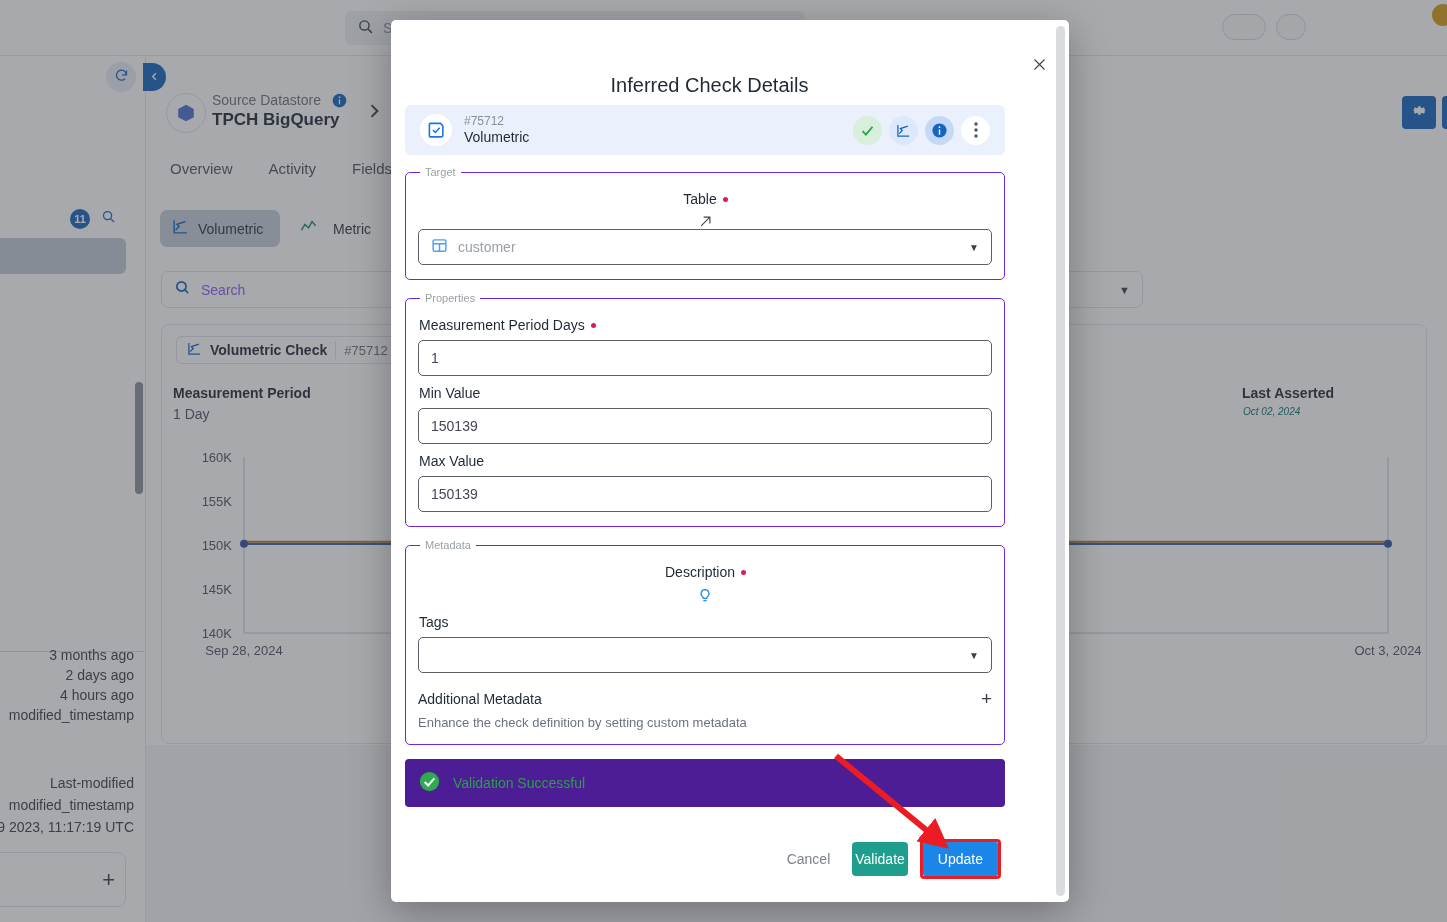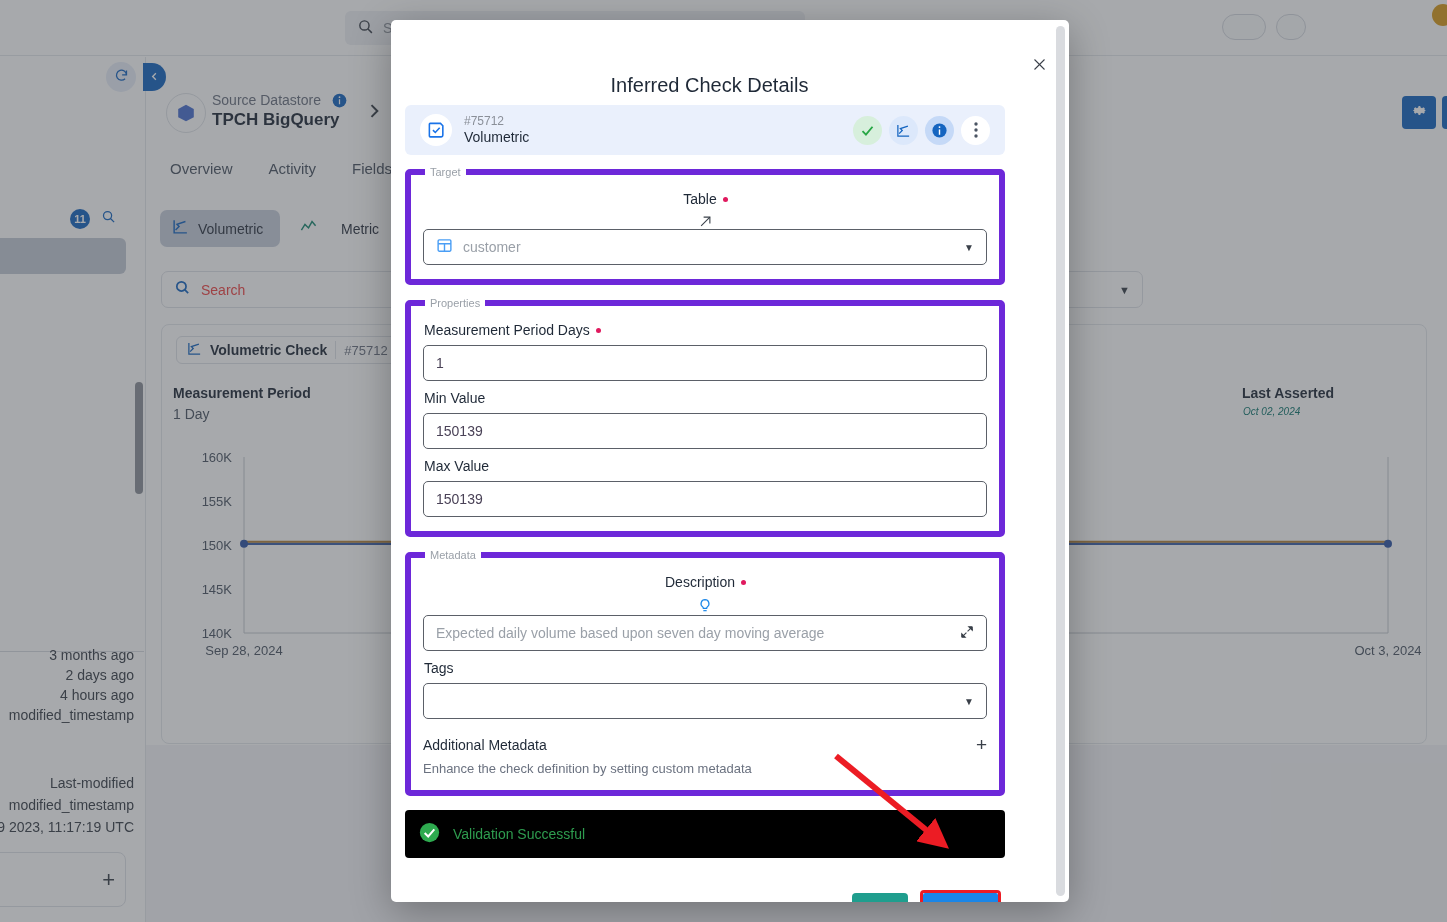--- a/index.html
+++ b/index.html
@@ -107,30 +107,30 @@
   .bg-typebar {
     position: absolute; left: 160px; top: 210px; width: 900px; height: 37px;
   }
   .bg-type-chip {
     position: absolute; left: 0; top: 0; width: 120px; height: 37px;
     background: #c7cedb; border-radius: 7px;
     display: flex; align-items: center; gap: 9px; padding-left: 12px;
   }
   .bg-type-chip2 {
     position: absolute; left: 140px; top: 0; height: 37px;
-    display: flex; align-items: center; gap: 24px;
+    display: flex; align-items: center; gap: 16px;
   }
   .bg-type-text { font-size: 14px; color: #2c3340; }
 
   .bg-searchrow {
     position: absolute; left: 161px; top: 271px; width: 982px; height: 37px;
     border: 1px solid #dfe2e7; border-radius: 7px; background: #fff;
     display: flex; align-items: center; gap: 10px; padding: 0 12px;
   }
-  .bg-searchrow .ph { color: #ef4444; font-size: 14px; }
+  .bg-searchrow .ph { color: #8b5cf6; font-size: 14px; }
   .bg-searchrow .chev { margin-left: auto; color: #3a4049; font-size: 11px; }
 
   .bg-checkcard {
     position: absolute; left: 161px; top: 324px; width: 1266px; height: 420px;
     background: #fff; border: 1px solid #e4e7ec; border-radius: 8px;
   }
   .bg-check-chip {
     position: absolute; left: 14px; top: 11px; height: 28px;
     border: 1px solid #dfe2e7; border-radius: 6px;
     display: flex; align-items: center; gap: 8px; padding: 0 10px;
@@ -195,21 +195,21 @@
   .act {
     width: 29px; height: 29px; border-radius: 50%;
     display: flex; align-items: center; justify-content: center; cursor: pointer;
   }
   .act-ok { background: #d7efdc; }
   .act-chart { background: #dce8fb; }
   .act-info { background: #c5d9f7; }
   .act-more { background: #ffffff; }
 
   fieldset.group {
-    border: 6px solid #6d28d9; border-radius: 5px;
+    border: 1px solid #6d28d9; border-radius: 5px;
     margin: 11px 0 12px 0; padding: 4px 12px 14px 12px;
   }
   fieldset.group > legend {
     font-size: 11px; color: #9aa0a8; padding: 0 5px; margin-left: 2px;
   }
   .field-label {
     font-size: 14px; color: #1f2937; margin: 9px 0 7px 1px;
     display: flex; align-items: center;
   }
   .req-dot {
@@ -231,21 +231,21 @@
   .input-box .expand { margin-left: auto; color: #3a4049; }
 
   .addl-row {
     display: flex; align-items: center; margin-top: 16px;
   }
   .addl-title { font-size: 14px; color: #1f2937; }
   .addl-plus { margin-left: auto; font-size: 19px; color: #3a4049; cursor: pointer; line-height: 1; }
   .addl-sub { font-size: 13px; color: #6b7280; margin-top: 7px; }
 
   .valid-banner {
-    margin-top: 14px; height: 48px; background: #000000; border-radius: 4px;
+    margin-top: 14px; height: 48px; background: #4c1d95; border-radius: 4px;
     display: flex; align-items: center; gap: 13px; padding: 0 14px;
   }
   .valid-text { color: #2e9c4f; font-size: 14px; }
 
   .footer {
     display: flex; align-items: center; justify-content: flex-end;
     gap: 12px; margin-top: 32px; padding-right: 4px;
   }
   .btn-cancel {
     font-size: 14px; color: #7c828b; cursor: pointer; padding: 6px 10px;
@@ -564,31 +564,20 @@
             <span class="req-dot"></span>
           </span>
           <span class="spacer"></span>
           <span class="icon-btn">
             <svg width="16" height="18" viewBox="0 0 24 24" fill="none" stroke="#1a86e8" stroke-width="1.8">
               <path d="M12 2.5a6 6 0 0 0-3.4 10.9c.6.5.9 1.1.9 1.8v.3h5v-.3c0-.7.3-1.3.9-1.8A6 6 0 0 0 12 2.5z"></path>
               <line x1="9.5" y1="19" x2="14.5" y2="19"></line>
             </svg>
           </span>
         </div>
-        <div class="input-box">
-          <span class="input-ph">Expected daily volume based upon seven day moving average</span>
-          <span class="expand">
-            <svg width="14" height="14" viewBox="0 0 24 24" fill="none" stroke="#3a4049" stroke-width="1.8">
-              <polyline points="21 3 21 9 15 3 21 3" fill="#3a4049"></polyline>
-              <line x1="20" y1="4" x2="13" y2="11"></line>
-              <polyline points="3 21 9 21 3 15 3 21" fill="#3a4049"></polyline>
-              <line x1="4" y1="20" x2="11" y2="13"></line>
-            </svg>
-          </span>
-        </div>
 
         <div class="field-label">Tags</div>
         <div class="input-box">
           <span class="input-ph"></span>
           <span class="chev">▼</span>
         </div>
 
         <div class="addl-row">
           <span class="addl-title">Additional Metadata</span>
           <span class="addl-plus">+</span>

